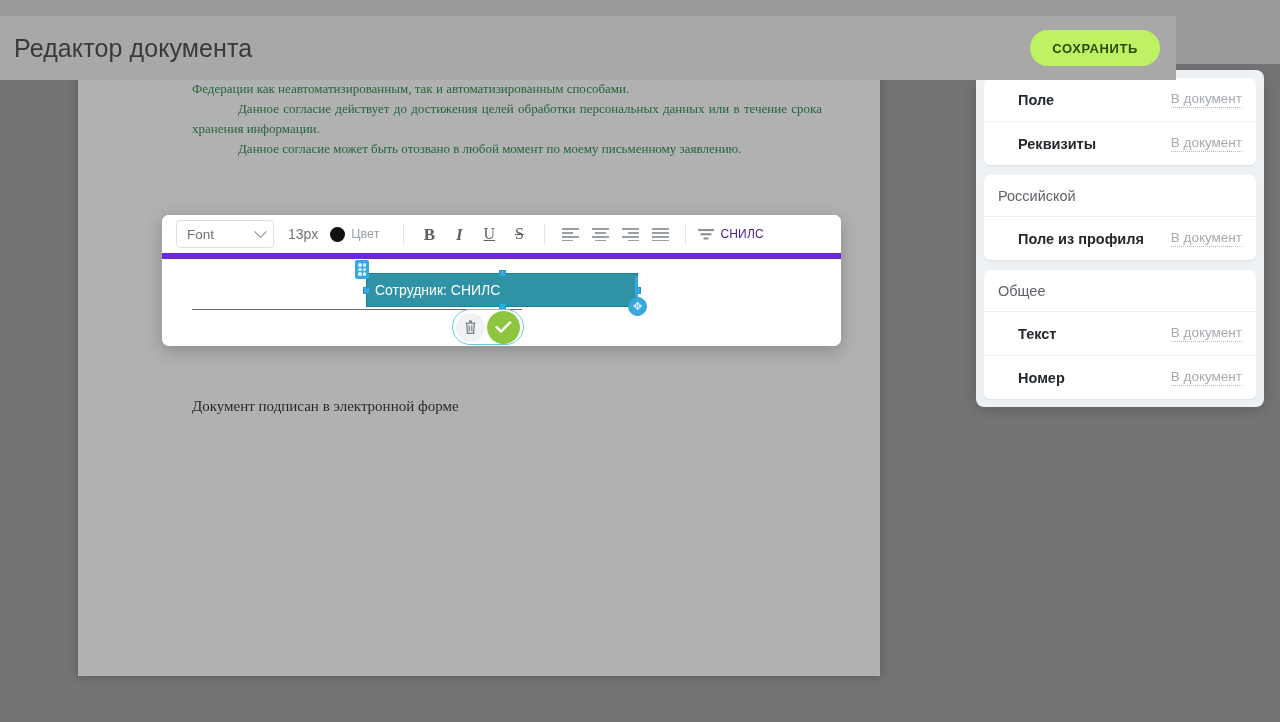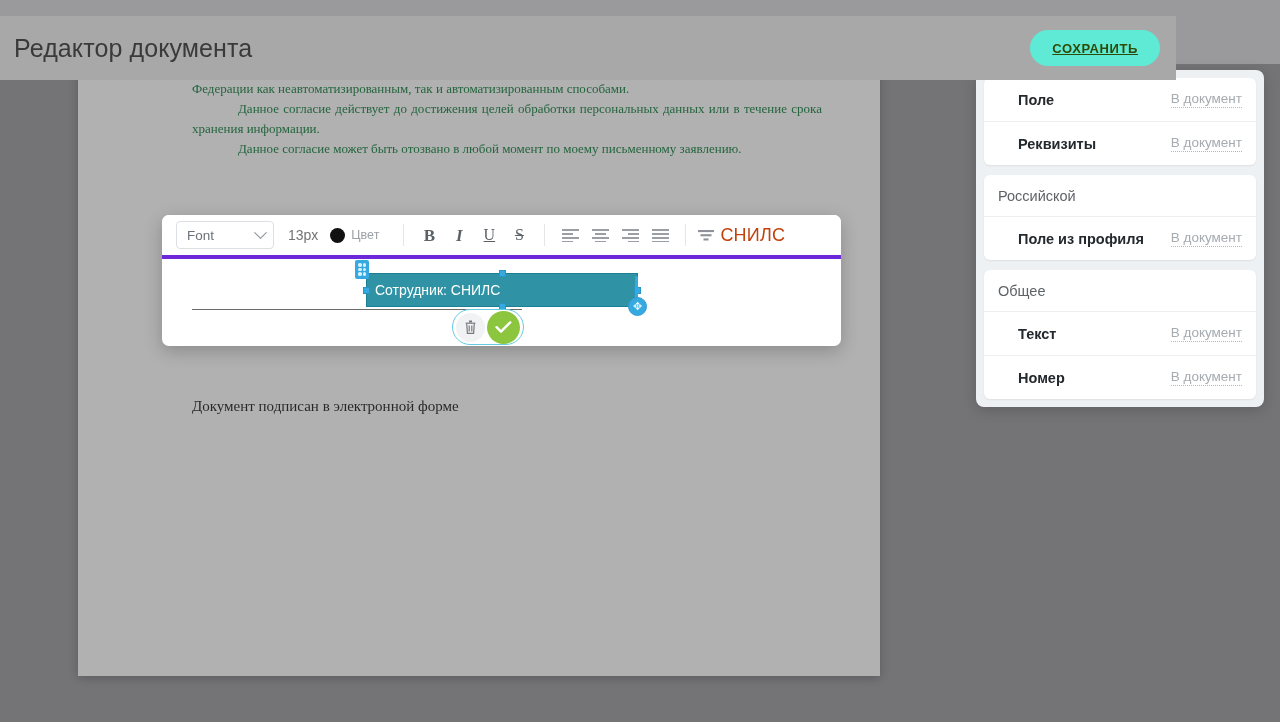--- a/index.html
+++ b/index.html
@@ -31,32 +31,31 @@
     margin-top: 16px;
   }
   #app-title {
     font-size: 25px;
     font-weight: 400;
     color: #3a3a3a;
     letter-spacing: .1px;
     line-height: 1;
   }
   #save-button {
-    background: #5eead4;
+    background: #bef264;
     color: #2f4a06;
     border: none;
     border-radius: 22px;
     height: 36px;
     padding: 0 22px;
     font-size: 13px;
     font-weight: 600;
     letter-spacing: .6px;
     font-family: "Liberation Sans", sans-serif;
     cursor: pointer;
-    text-decoration: underline;
   }
 
   
   #scrim {
     position: absolute; left: 0; top: 64px;
     width: 1280px; height: 658px;
     background: rgba(60,60,62,0.40);
     z-index: 10;
   }
 
@@ -102,21 +101,21 @@
     box-shadow: 0 5px 18px rgba(0,0,0,.22);
     z-index: 20;
   }
   #toolbar {
     position: relative;
     height: 44px;
     display: flex;
     align-items: center;
     gap: 0px;
     padding: 0 14px;
-    border-bottom: 4px solid #6d28d9;
+    border-bottom: 6px solid #6d28d9;
     background: #fff;
     border-radius: 7px 7px 0 0;
   }
   #font-select {
     width: 98px; height: 28px;
     border: 1px solid #dcdfe3;
     border-radius: 4px;
     display: flex; align-items: center;
     justify-content: space-between;
     padding: 0 8px 0 10px;
@@ -174,22 +173,22 @@
   .tb-btn .glyph.und  { text-decoration: underline; font-weight: 400; font-size: 16px;}
   .tb-btn .glyph.strike { text-decoration: line-through; font-weight: 400; font-size: 16px;}
   .align-ico { display: block; }
   #snils-chip {
     display: flex; align-items: center;
     gap: 6px;
     margin-left: 2px;
     cursor: pointer;
   }
   #snils-chip .txt {
-    font-size: 18px;
-    color: #c2410c;
+    font-size: 12px;
+    color: #4c1d95;
     letter-spacing: .2px;
   }
 
   #editor-canvas {
     position: relative;
     height: 86px;
     overflow: visible;
   }
   #sig-line {
     position: absolute;

